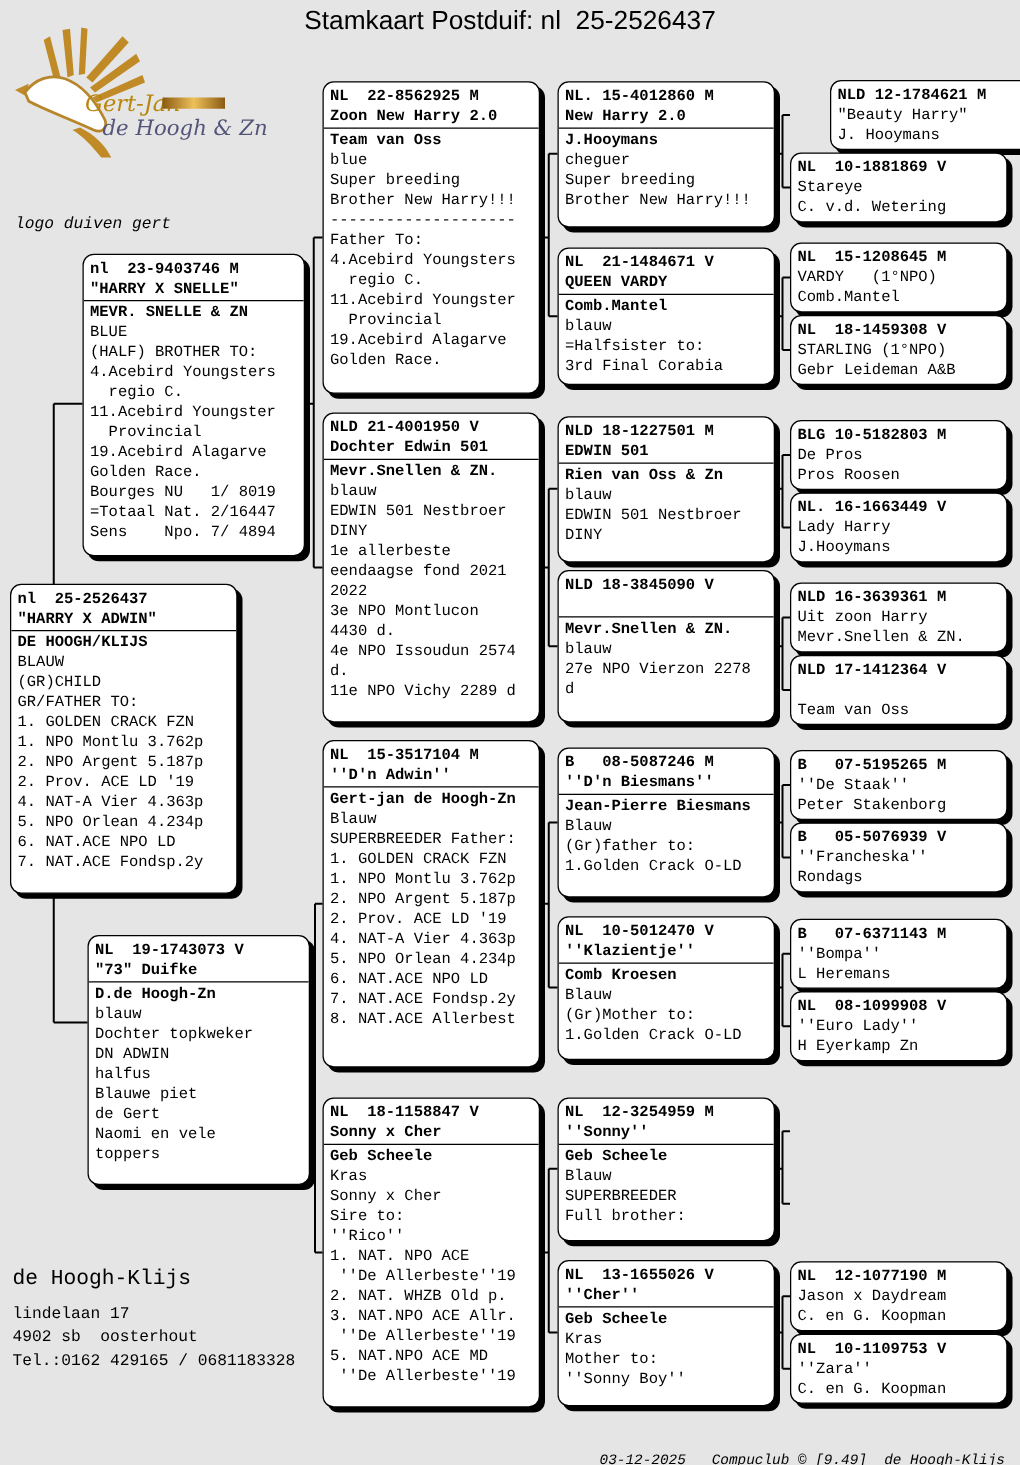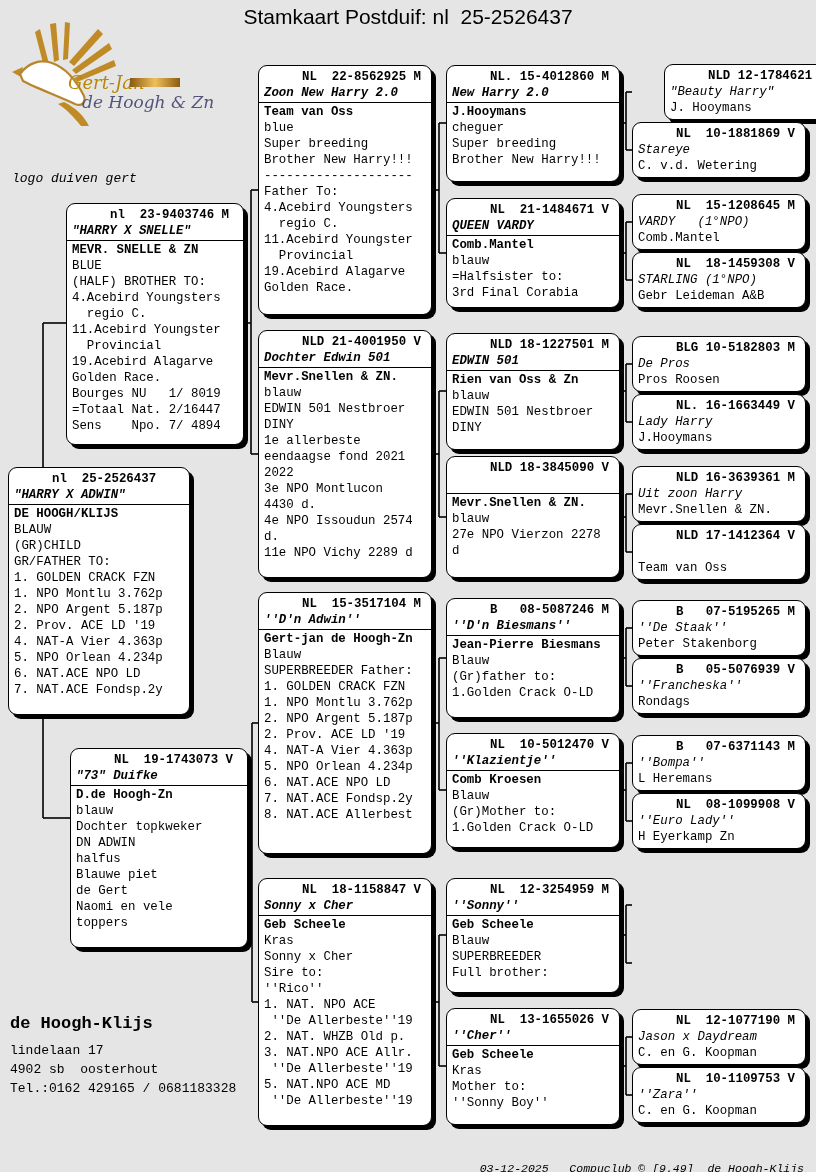--- a/index.html
+++ b/index.html
@@ -4,28 +4,28 @@
 <style>
   html,body{margin:0;padding:0;background:#fff;}
   #card{position:relative;width:816px;height:1172px;background:#e5e5e5;overflow:hidden;
         font-family:"Liberation Mono",monospace;color:#000;}
   #title{position:absolute;left:0;top:5px;width:100%;text-align:center;
          font-family:"Liberation Sans",sans-serif;font-size:21px;white-space:pre;}
   .wires{position:absolute;left:0;top:0;z-index:1;}
   .box{position:absolute;z-index:2;background:#fff;border:1.6px solid #000;border-radius:9px;
        box-shadow:4px 4px 0 0 #000;padding:3px 5px;box-sizing:border-box;overflow:hidden;
        font-size:12.4px;line-height:16px;white-space:pre;}
-  .box .ring{font-weight:700;margin-left:38px;}
-  .box .bname{font-weight:700;font-style:italic;}
+  .box .ring{font-weight:700;}
+  .box .bname{font-weight:700;}
   .box.small .bname{font-weight:400;}
   .box .rule{border-top:1.6px solid #000;margin:1px -5px;}
   .box:not(.small) .body .line:first-child{font-weight:700;}
   #logo-caption{position:absolute;left:12px;top:171px;font-size:13px;font-style:italic;}
   #contact{position:absolute;left:10px;top:1014px;}
-  #contact .cname{font-size:17px;font-weight:700;margin-bottom:8px;}
+  #contact .cname{font-size:17px;font-weight:400;margin-bottom:8px;}
   #contact .cline{font-size:13px;line-height:19px;white-space:pre;}
   #footer{position:absolute;right:12px;top:1122px;font-size:11.5px;font-style:italic;white-space:pre;margin-top:40px;}
 </style>
 </head>
 <body>
 
 <div id="card">
 
   <div id="title">Stamkaart Postduif: nl  25-2526437</div>
 

